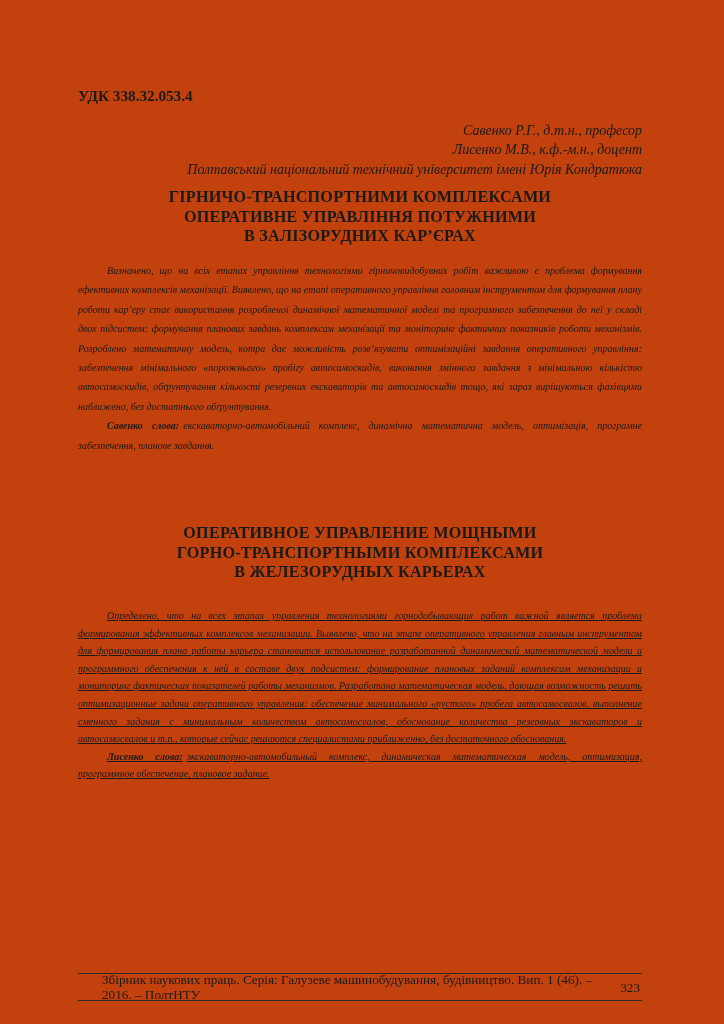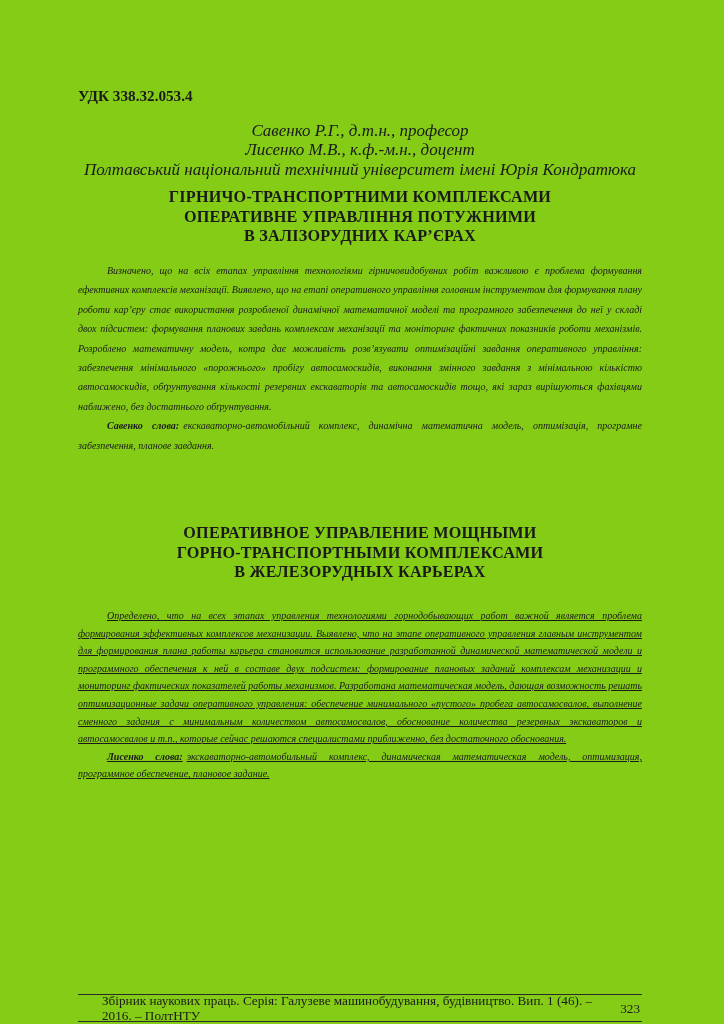--- a/index.html
+++ b/index.html
@@ -1,34 +1,34 @@
 <!DOCTYPE html>
 <html lang="uk"><head>
 <meta charset="utf-8">
 <style>
   html,body{margin:0;padding:0;background:#ffffff;}
   .page{
     position:relative;
     width:724px;height:1024px;
-    background:#84cc16;
+    background:#c2410c;
     color:#1a1a1a;
     font-family:"Liberation Serif","DejaVu Serif",serif;
     overflow:hidden;
   }
   .content{padding:86px 82px 0 78px;}
   .udc{
     font-weight:bold;
     font-size:15.2px;
     line-height:19px;
   }
   .authors{
     margin-top:16px;
-    text-align:center;
+    text-align:right;
     font-style:italic;
-    font-size:17px;
+    font-size:14px;
     line-height:19.3px;
   }
   .title{
     margin:9px 0 0 0;
     text-align:center;
     font-weight:bold;
     font-size:16.2px;
     line-height:19.7px;
     letter-spacing:0.2px;
   }
@@ -43,21 +43,21 @@
     text-indent:29px;
   }
   .ua p{line-height:19.4px;}
   .ru p{line-height:17.6px;}
   .kwl{font-weight:bold;margin-right:4px;}
   .authors.ru-authors{margin-top:15px;}
   .title.ru-title{margin-top:11px;}
   .abstract-block.ru{margin-top:24px;text-decoration:underline;}
   .footer{
     position:absolute;
-    left:78px;top:994px;
+    left:78px;top:973px;
     width:564px;height:26px;
     border-top:1.2px solid #2a2a2a;
     border-bottom:1.2px solid #2a2a2a;
     display:flex;
     justify-content:space-between;
     align-items:center;
     font-size:13.2px;
     line-height:15px;
   }
   .footer .ftext{margin-left:24px;}

